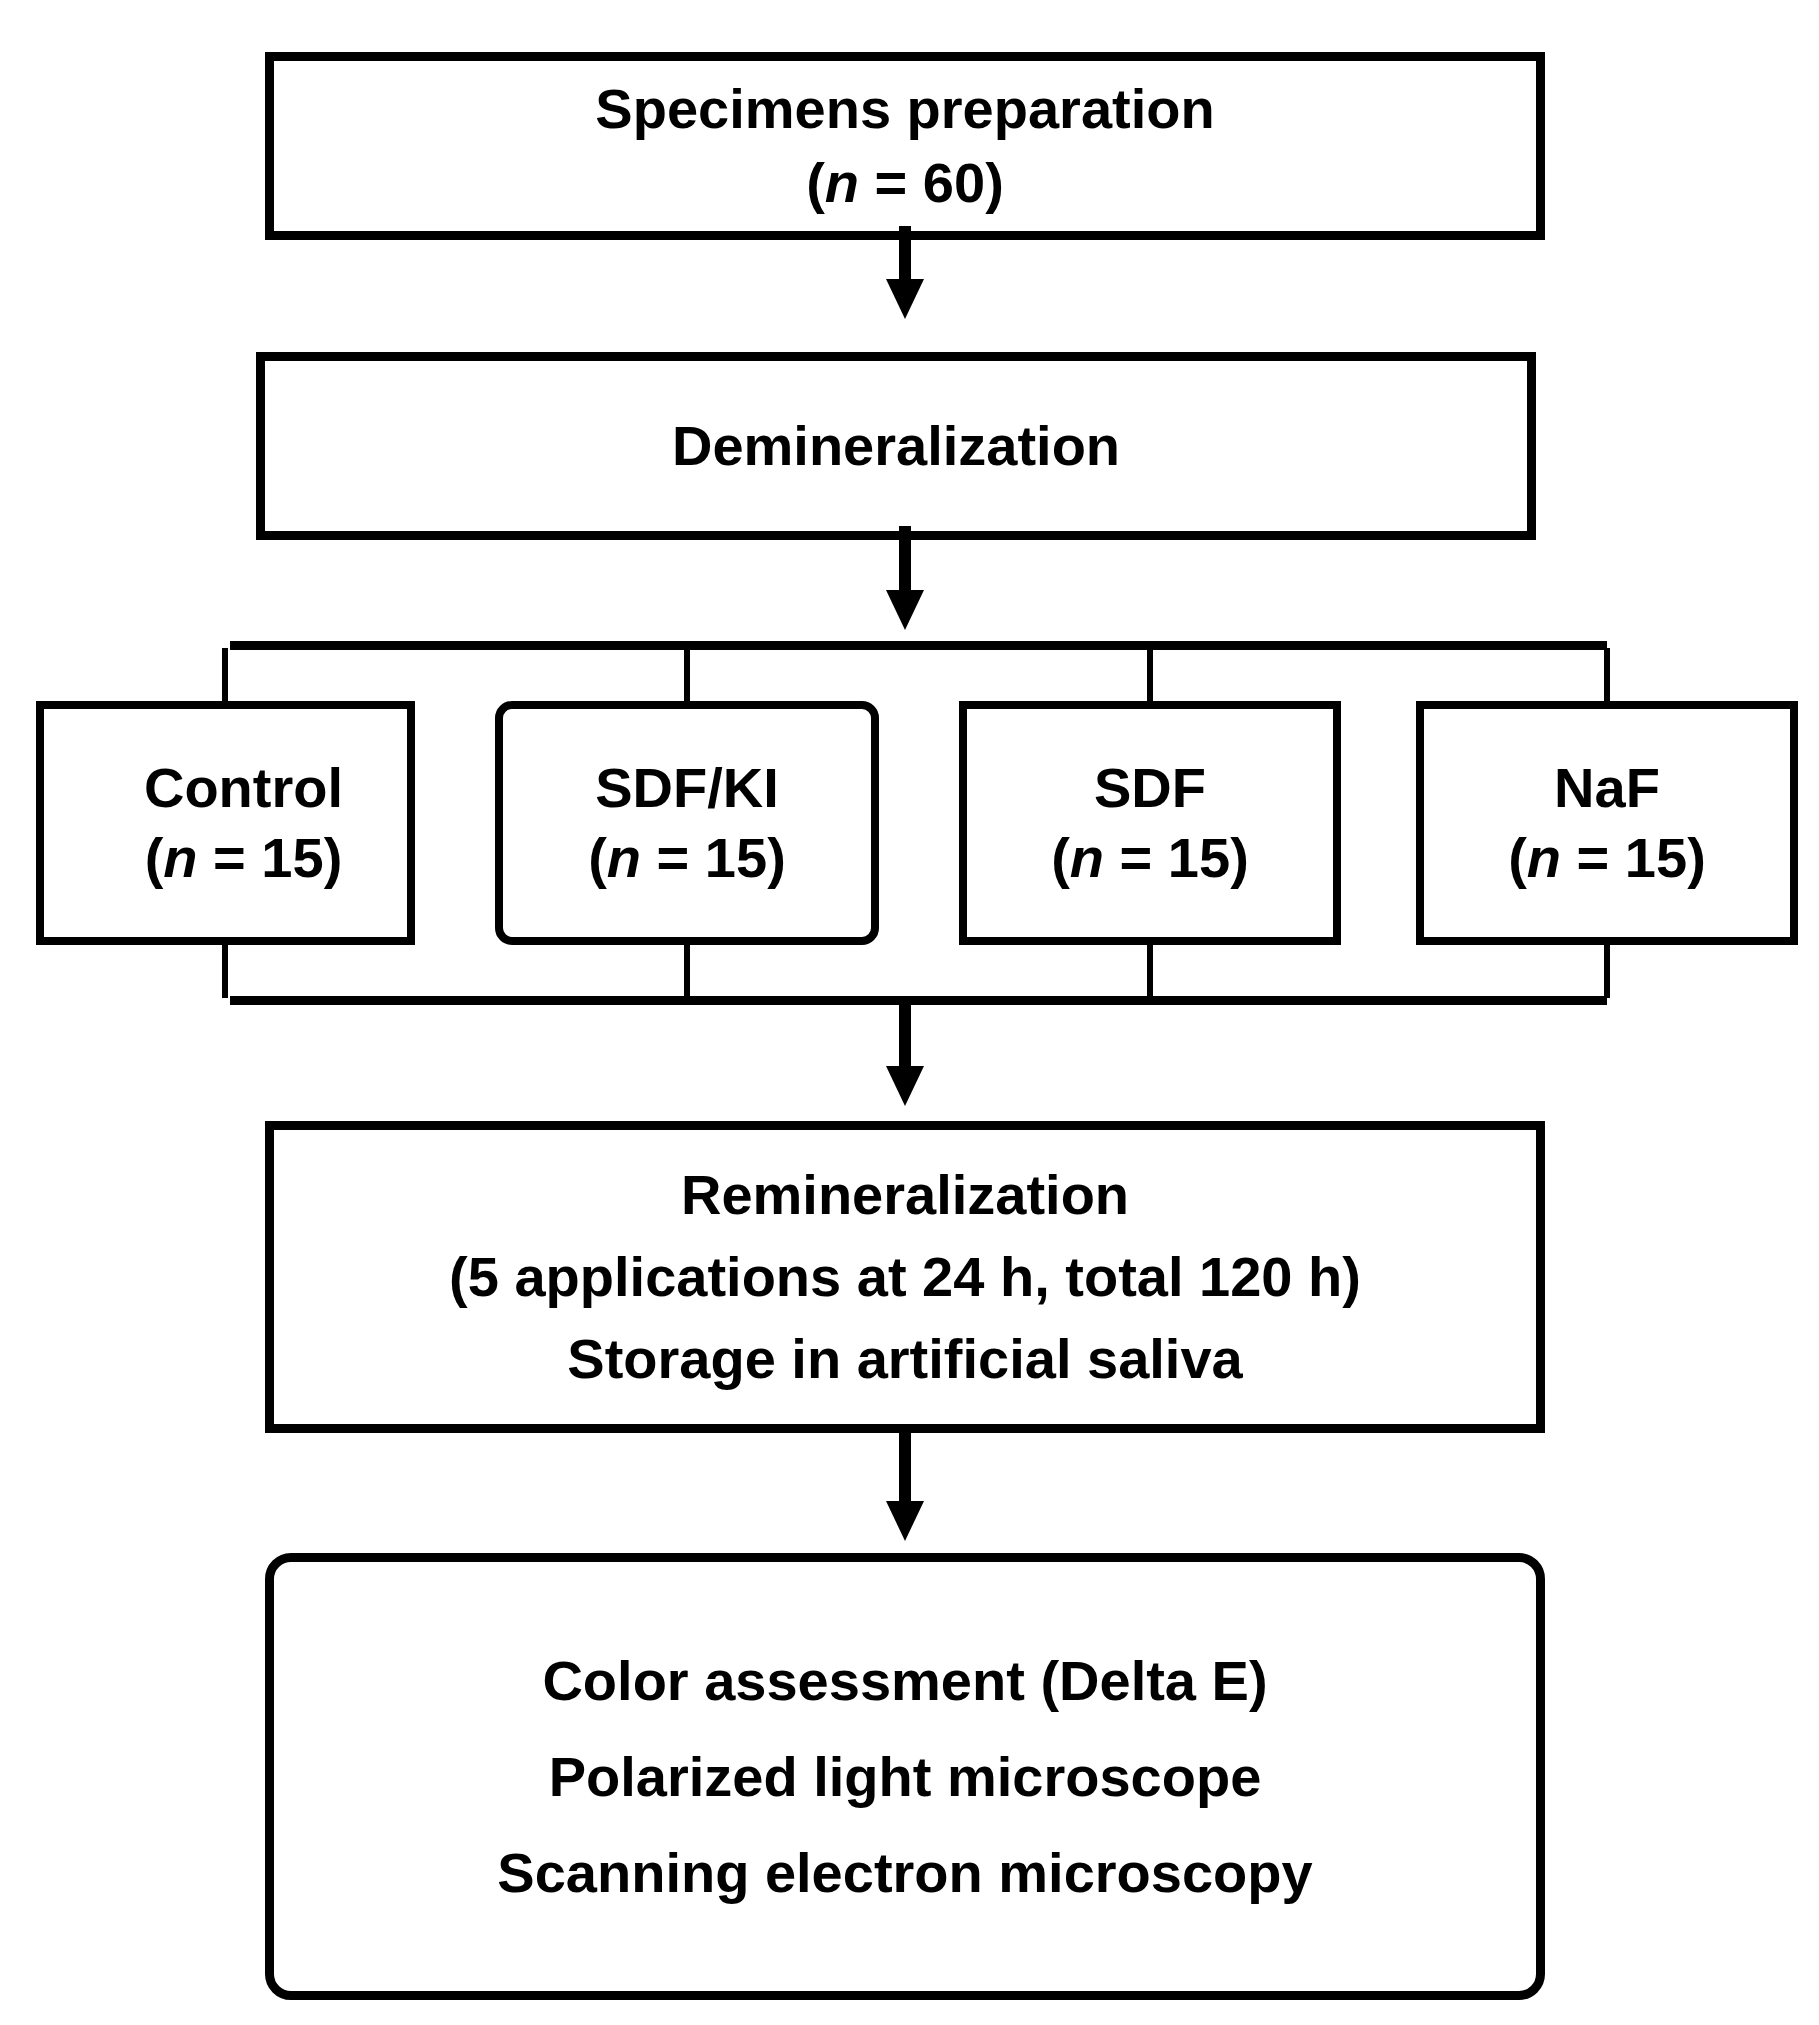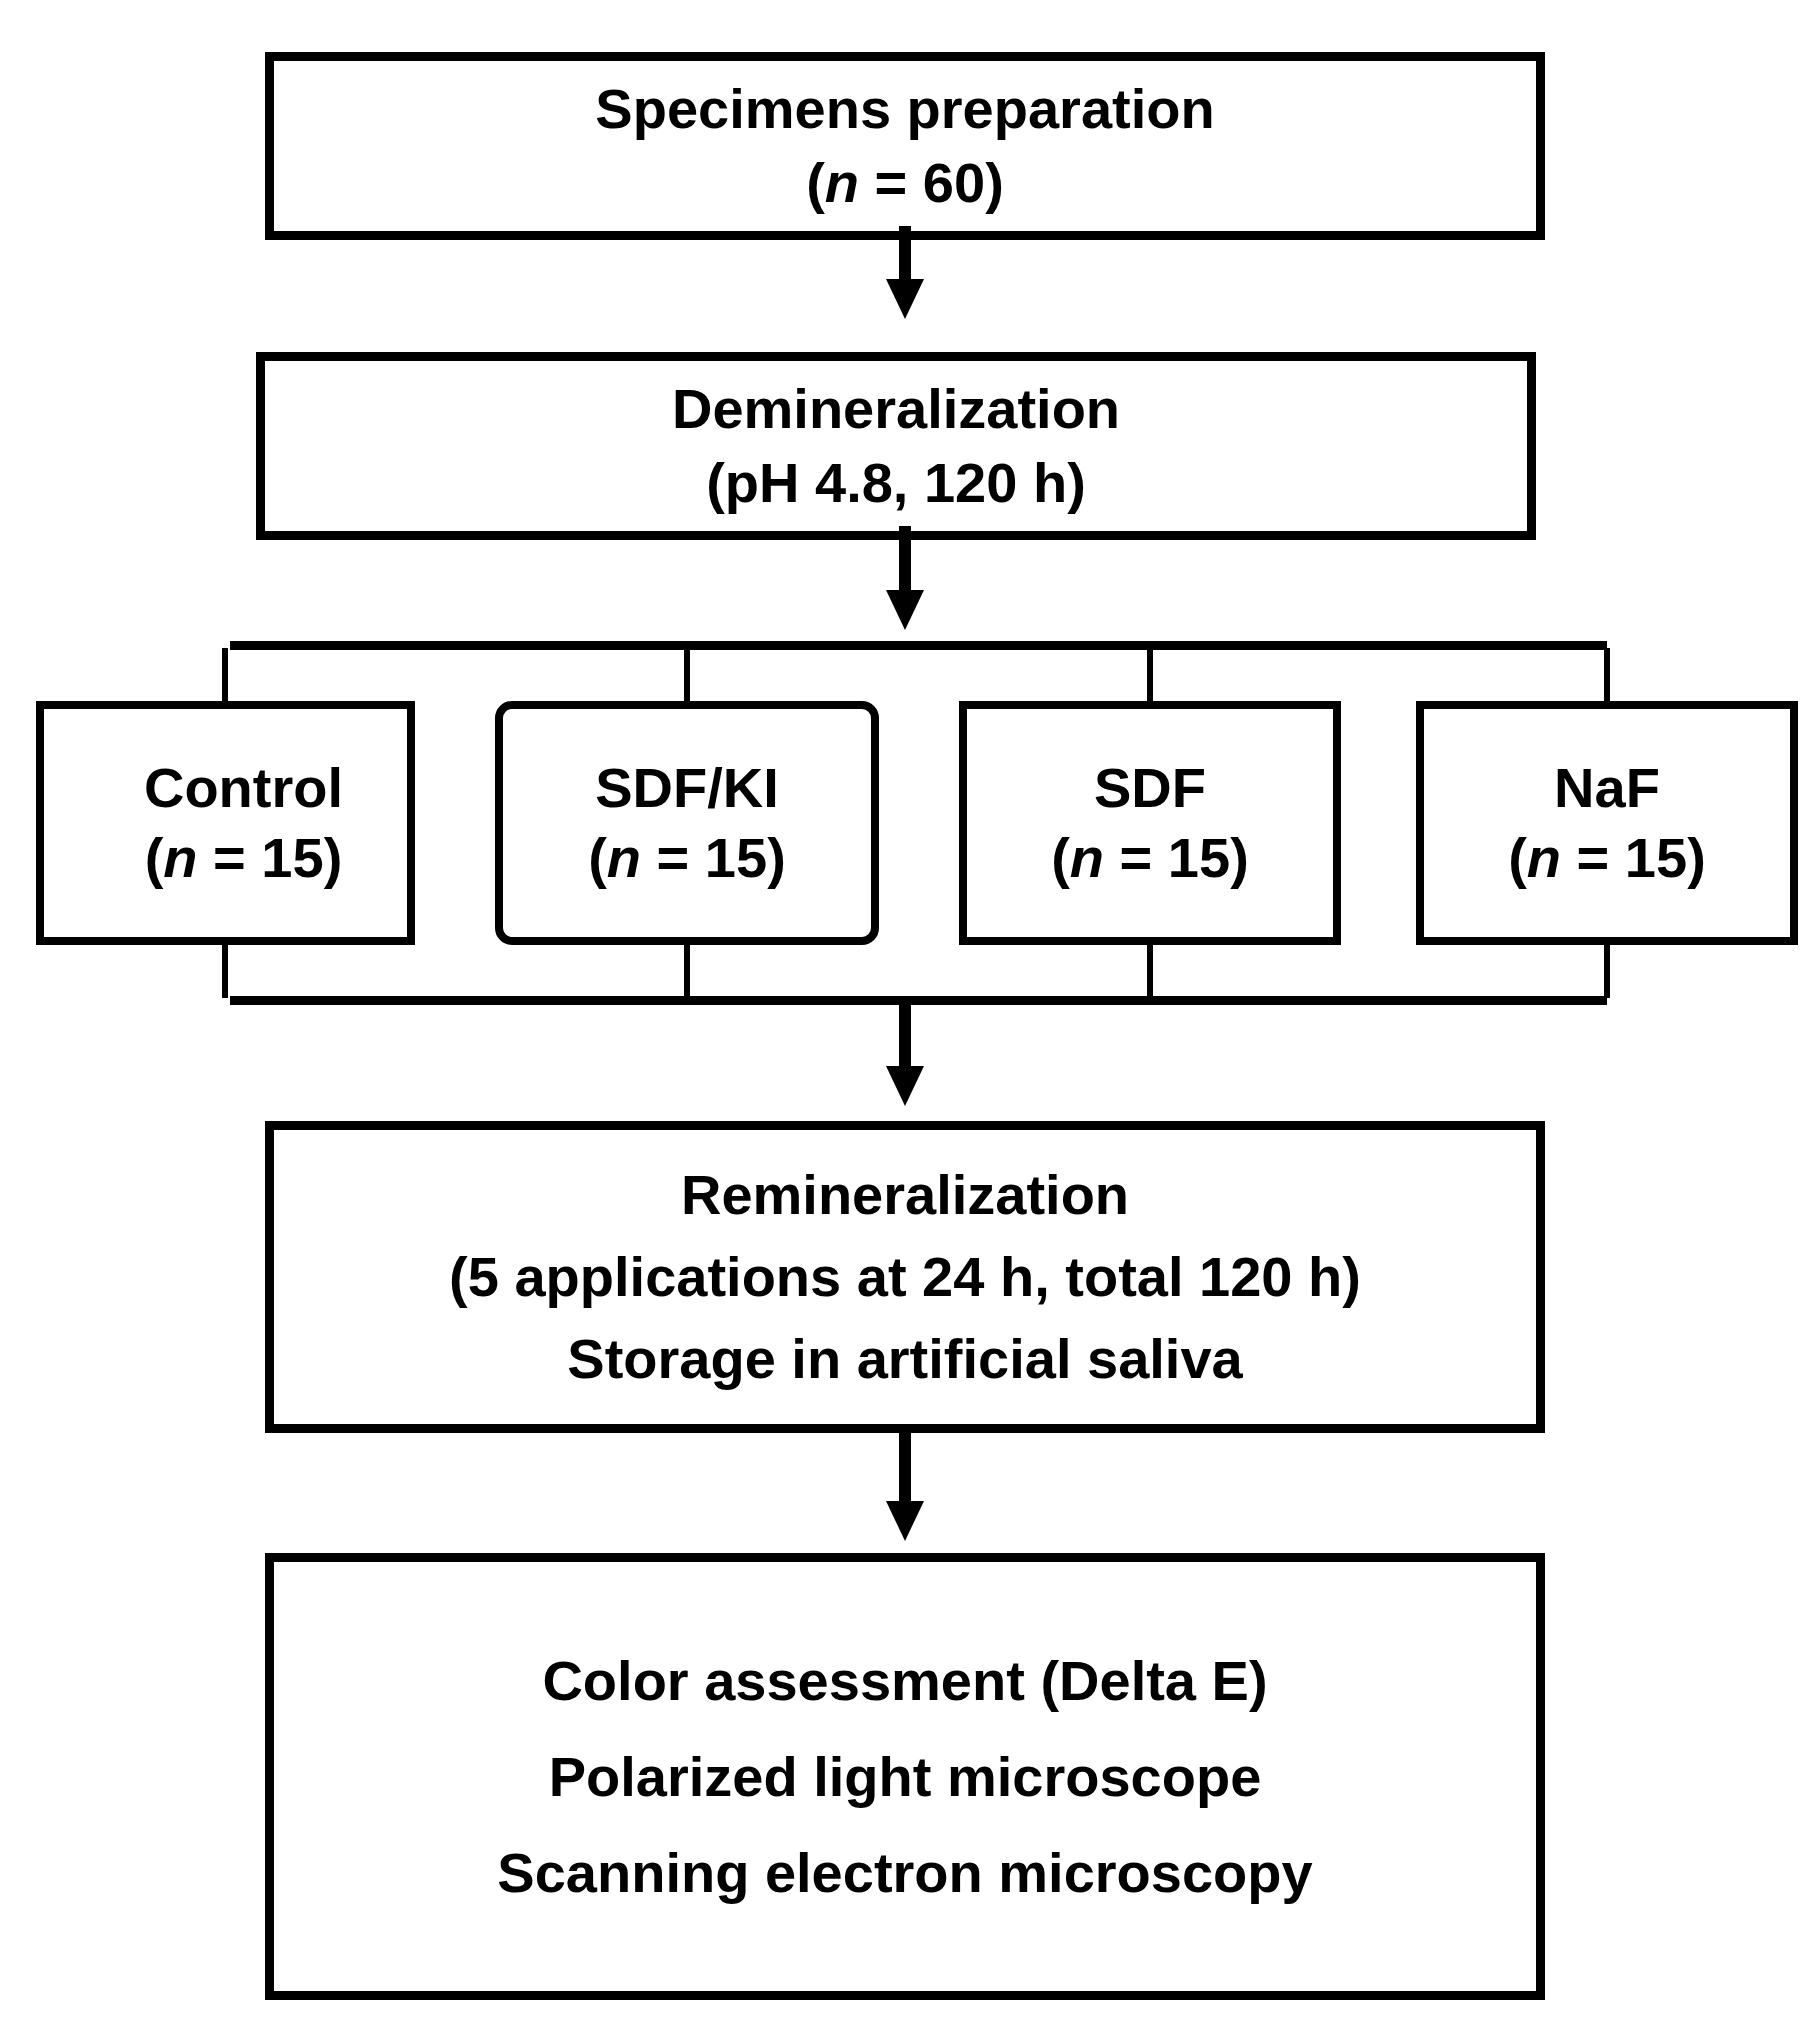--- a/index.html
+++ b/index.html
@@ -58,21 +58,20 @@
     <div class="line"><span>(</span><span class="it">n</span><span> = 60)</span></div>
   </div>
 
   <div class="arrow" style="left:885px;top:226px;height:93px;">
     <div class="shaft"></div>
     <div class="head"></div>
   </div>
 
   <div class="box t1" style="left:256px;top:338px;width:1280px;height:188px;">
     <div class="line">Demineralization</div>
-    <div class="line">(pH 4.8, 120 h)</div>
   </div>
 
   <div class="arrow" style="left:885px;top:526px;height:104px;">
     <div class="shaft"></div>
     <div class="head"></div>
   </div>
 
   <div class="hline" style="left:230px;top:641px;width:1377px;height:9px;"></div>
   <div class="vstub" style="left:222px;top:648px;width:6.3px;height:54px;"></div>
   <div class="vstub" style="left:684px;top:648px;width:6.3px;height:54px;"></div>
@@ -114,20 +113,20 @@
     <div class="line">Remineralization</div>
     <div class="line">(5 applications at 24 h, total 120 h)</div>
     <div class="line">Storage in artificial saliva</div>
   </div>
 
   <div class="arrow" style="left:885px;top:1432px;height:109px;">
     <div class="shaft"></div>
     <div class="head"></div>
   </div>
 
-  <div class="box t4" style="left:265px;top:1553px;width:1280px;height:447px;">
+  <div class="box t4" style="left:265px;top:1553px;width:1280px;height:447px;border-radius:26px;">
     <div class="line">Color assessment (Delta E)</div>
     <div class="line">Polarized light microscope</div>
     <div class="line">Scanning electron microscopy</div>
   </div>
 
 </div>
 
 
 </body></html>

